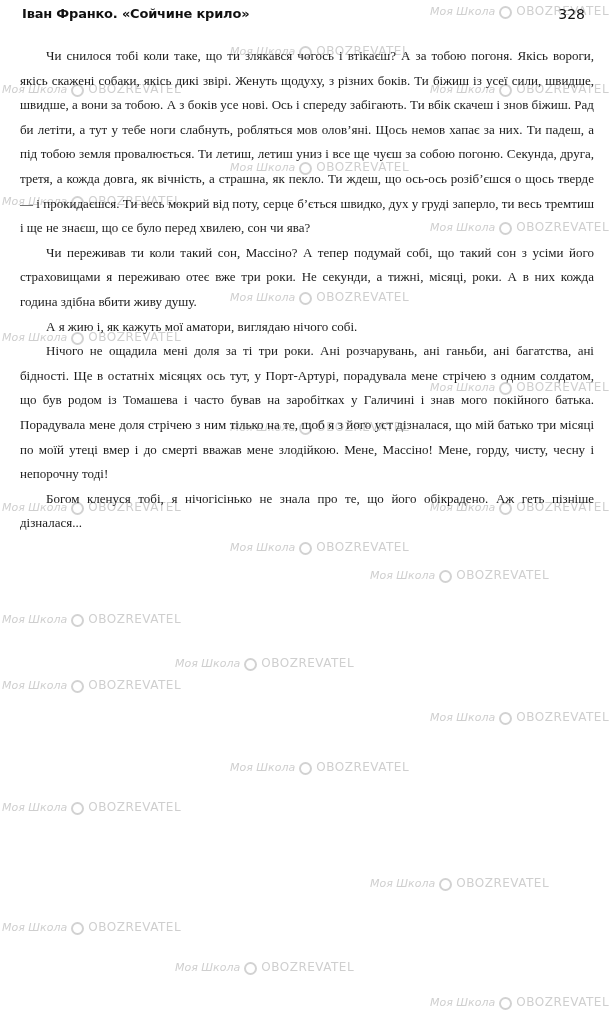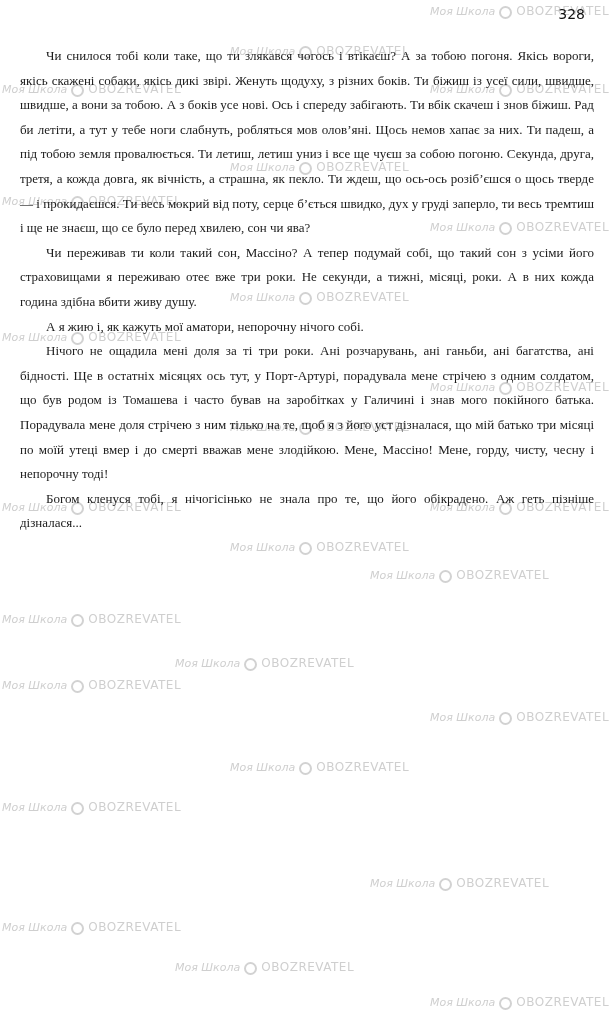--- a/index.html
+++ b/index.html
@@ -52,24 +52,25 @@
   <div class="wm" style="left:2px;top:678px;"><span>Моя Школа</span><span class="logo"></span><span class="obz">OBOZREVATEL</span></div>
   <div class="wm" style="left:430px;top:710px;"><span>Моя Школа</span><span class="logo"></span><span class="obz">OBOZREVATEL</span></div>
   <div class="wm" style="left:230px;top:760px;"><span>Моя Школа</span><span class="logo"></span><span class="obz">OBOZREVATEL</span></div>
   <div class="wm" style="left:2px;top:800px;"><span>Моя Школа</span><span class="logo"></span><span class="obz">OBOZREVATEL</span></div>
   <div class="wm" style="left:370px;top:876px;"><span>Моя Школа</span><span class="logo"></span><span class="obz">OBOZREVATEL</span></div>
   <div class="wm" style="left:2px;top:920px;"><span>Моя Школа</span><span class="logo"></span><span class="obz">OBOZREVATEL</span></div>
   <div class="wm" style="left:175px;top:960px;"><span>Моя Школа</span><span class="logo"></span><span class="obz">OBOZREVATEL</span></div>
   <div class="wm" style="left:430px;top:995px;"><span>Моя Школа</span><span class="logo"></span><span class="obz">OBOZREVATEL</span></div>
 
   <div class="running-head">
+    <span class="title">Іван Франко. «Сойчине крило»</span>
     <span class="pnum">328</span>
   </div>
 
   <div class="body-text">
     <p>Чи снилося тобі коли таке, що ти злякався чогось і втікаєш? А за тобою погоня. Якісь вороги, якісь скажені собаки, якісь дикі звірі. Женуть щодуху, з різних боків. Ти біжиш із усеї сили, швидше, швидше, а вони за тобою. А з боків усе нові. Ось і спереду забігають. Ти вбік скачеш і знов біжиш. Рад би летіти, а тут у тебе ноги слабнуть, робляться мов олов’яні. Щось немов хапає за них. Ти падеш, а під тобою земля провалюється. Ти летиш, летиш униз і все ще чуєш за собою погоню. Секунда, друга, третя, а кожда довга, як вічність, а страшна, як пекло. Ти ждеш, що ось-ось розіб’єшся о щось тверде — і прокидаєшся. Ти весь мокрий від поту, серце б’ється швидко, дух у груді заперло, ти весь тремтиш і ще не знаєш, що се було перед хвилею, сон чи ява?</p>
     <p>Чи переживав ти коли такий сон, Массіно? А тепер подумай собі, що такий сон з усіми його страховищами я переживаю отеє вже три роки. Не секунди, а тижні, місяці, роки. А в них кожда година здібна вбити живу душу.</p>
-    <p>А я жию і, як кажуть мої аматори, непорочну нічого собі.</p>
+    <p>А я жию і, як кажуть мої аматори, виглядаю нічого собі.</p>
     <p>Нічого не ощадила мені доля за ті три роки. Ані розчарувань, ані ганьби, ані багатства, ані бідності. Ще в остатніх місяцях ось тут, у Порт-Артурі, порадувала мене стрічею з одним солдатом, що був родом із Томашева і часто бував на заробітках у Галичині і знав мого покійного батька. Порадувала мене доля стрічею з ним тілько на те, щоб я з його уст дізналася, що мій батько три місяці по моїй утеці вмер і до смерті вважав мене злодійкою. Мене, Массіно! Мене, горду, чисту, чесну і непорочну тоді!</p>
     <p>Богом кленуся тобі, я нічогісінько не знала про те, що його обікрадено. Аж геть пізніше дізналася...</p>
   </div>
 
 </div>
 
 </body></html>

